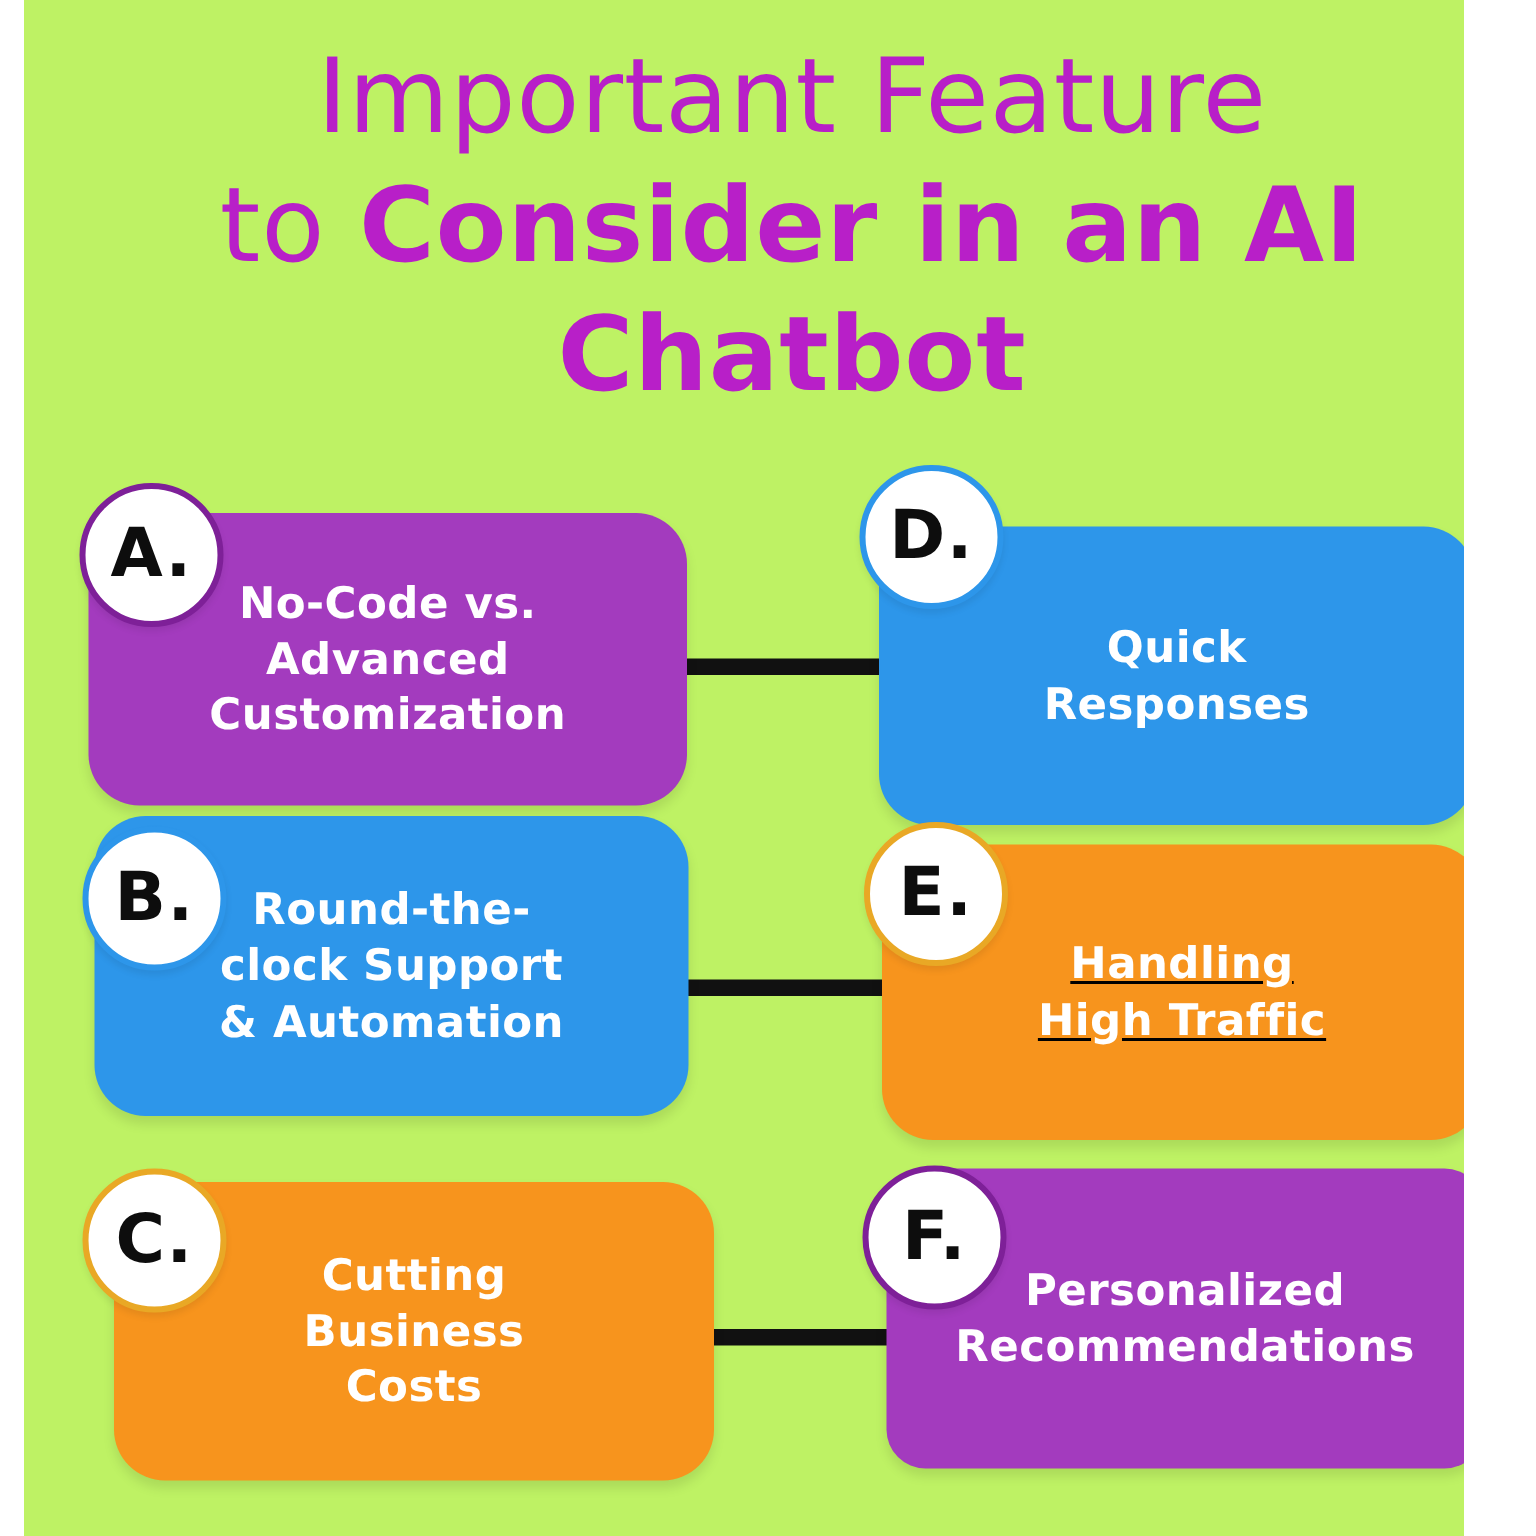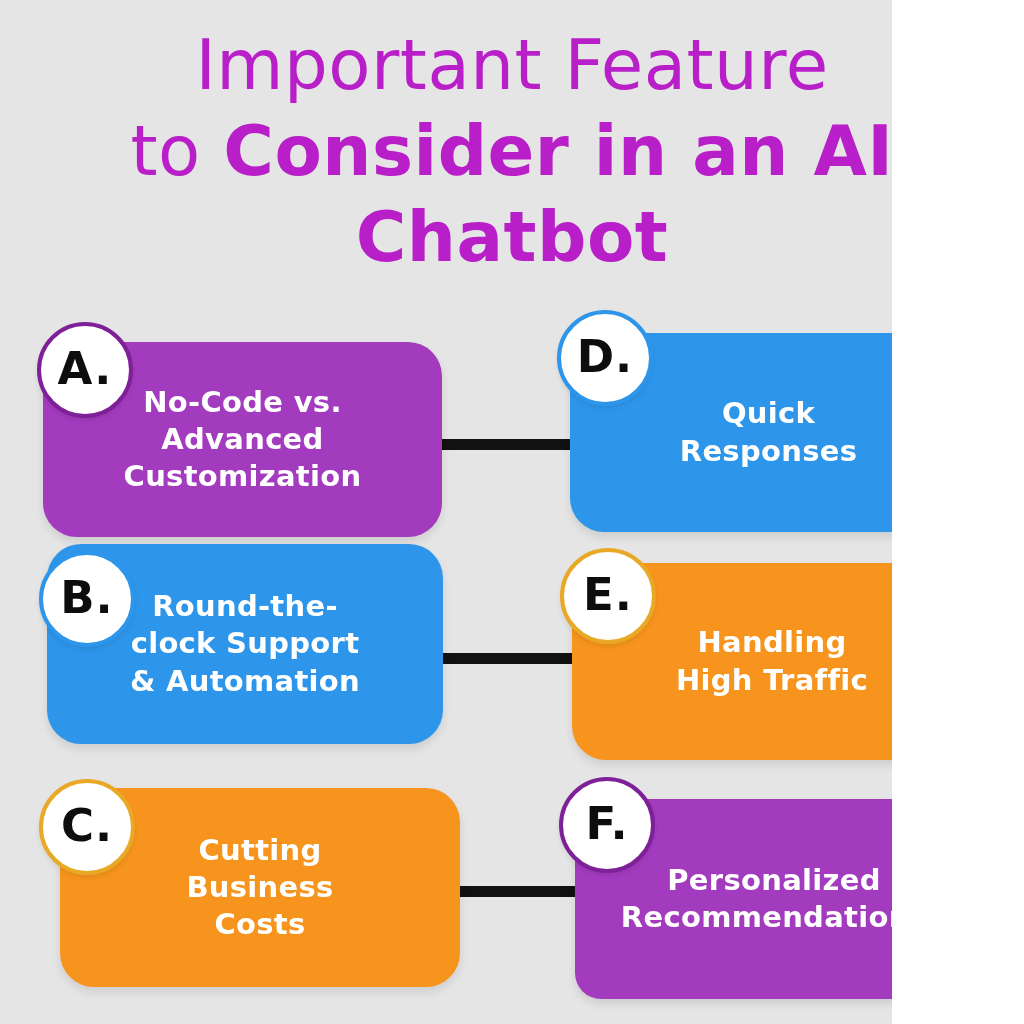--- a/index.html
+++ b/index.html
@@ -3,24 +3,25 @@
 <meta charset="utf-8">
 <style>
   html, body {
     margin: 0;
     padding: 0;
     background: #ffffff;
     font-family: "DejaVu Sans", sans-serif;
   }
   #canvas {
     position: relative;
-    width: 892px;
+    width: 960px;
     height: 1024px;
-    background: #e5e5e5;
+    background: #bef264;
     overflow: hidden;
+    margin-left: 16px;
   }
 
   
   .title {
     position: absolute;
     top: 22px;
     left: 0;
     width: 1024px;
     text-align: center;
     font-size: 69px;
@@ -98,55 +99,55 @@
 
   <div class="card" style="left: 43px; top: 342px; width: 399px; height: 195px; background: rgb(163, 59, 190);">
     <div class="card-label">No-Code vs.
 Advanced
 Customization</div>
   </div>
   <div class="badge" style="left: 37px; top: 322px; border-color: rgb(126, 32, 152);">
     <span class="badge-letter">A.</span>
   </div>
 
-  <div class="card" style="left: 570px; top: 333px; width: 397px; height: 199px; background: rgb(45, 150, 234);">
+  <div class="card" style="left: 570px; top: 351px; width: 397px; height: 199px; background: rgb(45, 150, 234);">
     <div class="card-label">Quick
 Responses</div>
   </div>
   <div class="badge" style="left: 557px; top: 310px; border-color: rgb(45, 150, 234);">
     <span class="badge-letter">D.</span>
   </div>
 
   <div class="card" style="left: 47px; top: 544px; width: 396px; height: 200px; background: rgb(45, 150, 234);">
     <div class="card-label">Round-the-
 clock Support
 &amp; Automation</div>
   </div>
   <div class="badge" style="left: 39px; top: 551px; border-color: rgb(45, 150, 234);">
     <span class="badge-letter">B.</span>
   </div>
 
-  <div class="card" style="left: 572px; top: 563px; width: 400px; height: 197px; background: rgb(247, 148, 29);">
+  <div class="card" style="left: 572px; top: 563px; width: 400px; height: 197px; background: rgb(247, 148, 29); text-decoration: underline;">
     <div class="card-label">Handling
 High Traffic</div>
   </div>
   <div class="badge" style="left: 560px; top: 548px; border-color: rgb(233, 168, 37);">
     <span class="badge-letter">E.</span>
   </div>
 
   <div class="card" style="left: 60px; top: 788px; width: 400px; height: 199px; background: rgb(247, 148, 29);">
     <div class="card-label">Cutting
 Business
 Costs</div>
   </div>
   <div class="badge" style="left: 39px; top: 779px; border-color: rgb(233, 168, 37);">
     <span class="badge-letter">C.</span>
   </div>
 
-  <div class="card" style="left: 575px; top: 799px; width: 398px; height: 200px; background: rgb(163, 59, 190); border-radius: 26px;">
+  <div class="card" style="left: 575px; top: 779px; width: 398px; height: 200px; background: rgb(163, 59, 190); border-radius: 26px;">
     <div class="card-label">Personalized
 Recommendations</div>
   </div>
   <div class="badge" style="left: 559px; top: 777px; border-color: rgb(126, 32, 152);">
     <span class="badge-letter">F.</span>
   </div>
 
 </div>
 
 </body></html>

